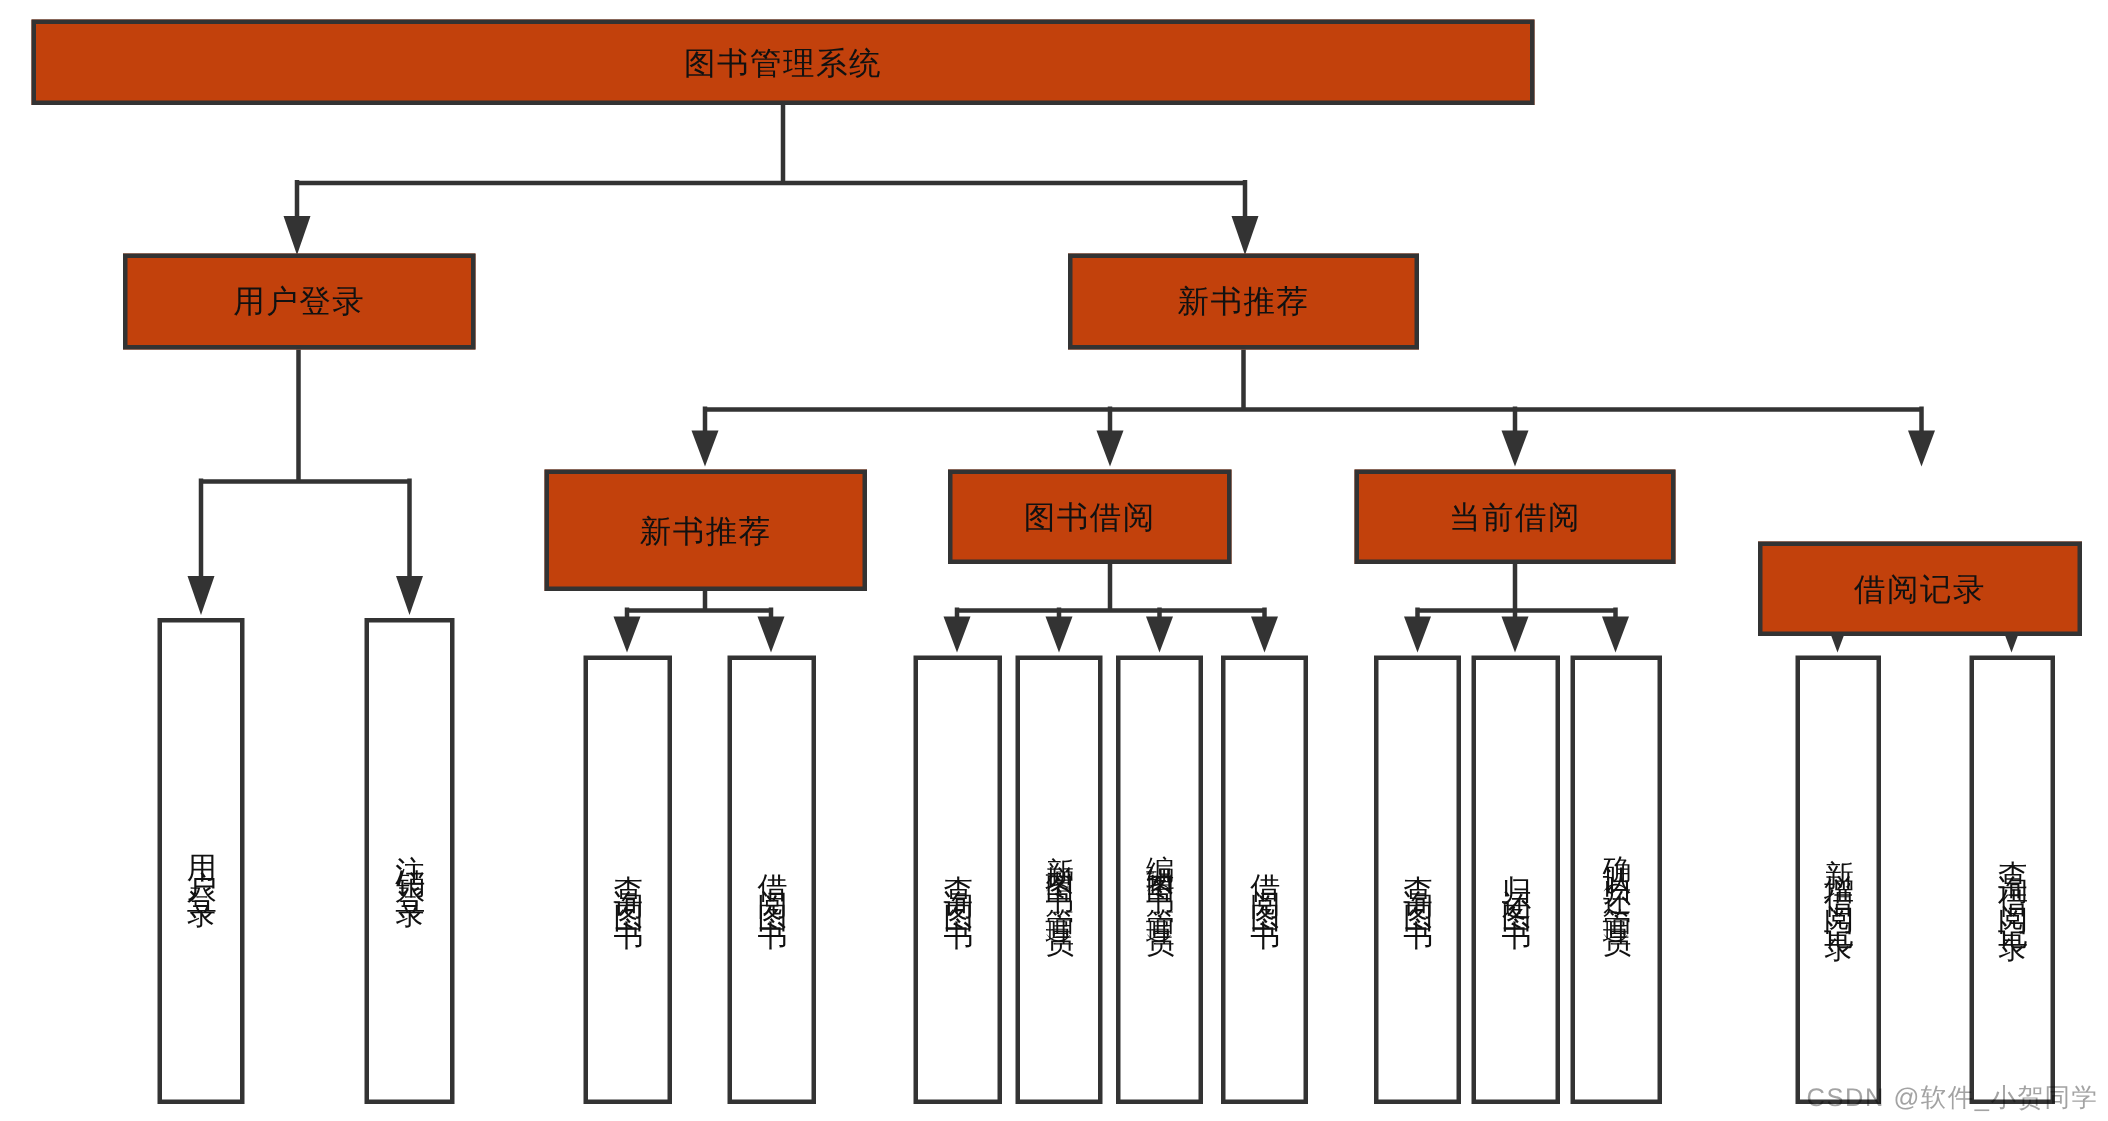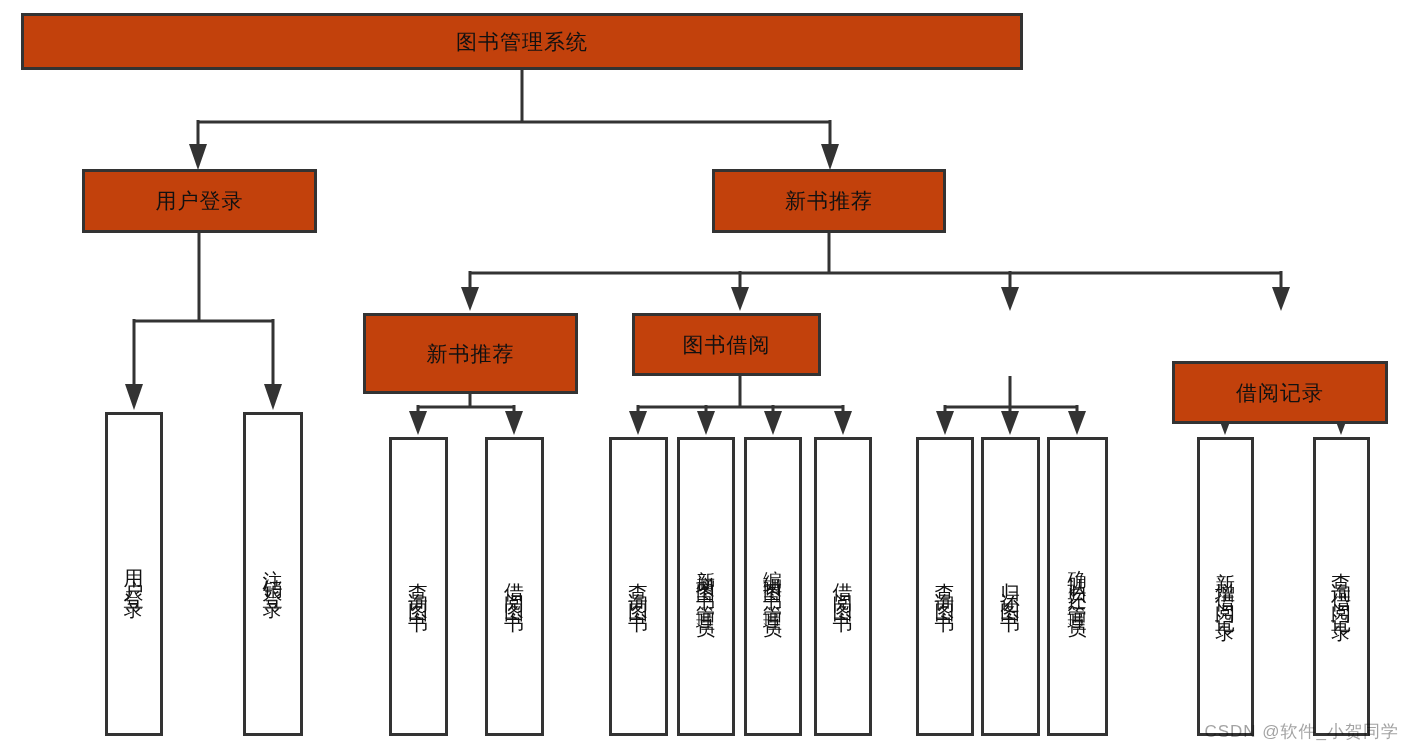--- a/index.html
+++ b/index.html
@@ -101,20 +101,23 @@
   <div class="b" style="left:712px;top:169px;width:234px;height:64px;">
     <span>新书推荐</span>
   </div>
 
   <div class="b" style="left:363px;top:313px;width:215px;height:81px;">
     <span>新书推荐</span>
   </div>
   <div class="b" style="left:632px;top:313px;width:189px;height:63px;">
     <span>图书借阅</span>
   </div>
+  <div class="b" style="left:903px;top:313px;width:214px;height:63px;">
+    <span>当前借阅</span>
+  </div>
   <div class="b" style="left:1172px;top:313px;width:216px;height:63px;margin-top:48px;">
     <span>借阅记录</span>
   </div>
 
   <div class="v" style="left:105px;top:412px;width:58px;height:324px;">
     <span class="vt">用户登录</span>
   </div>
   <div class="v" style="left:243px;top:412px;width:60px;height:324px;">
     <span class="vt">注销登录</span>
   </div>

